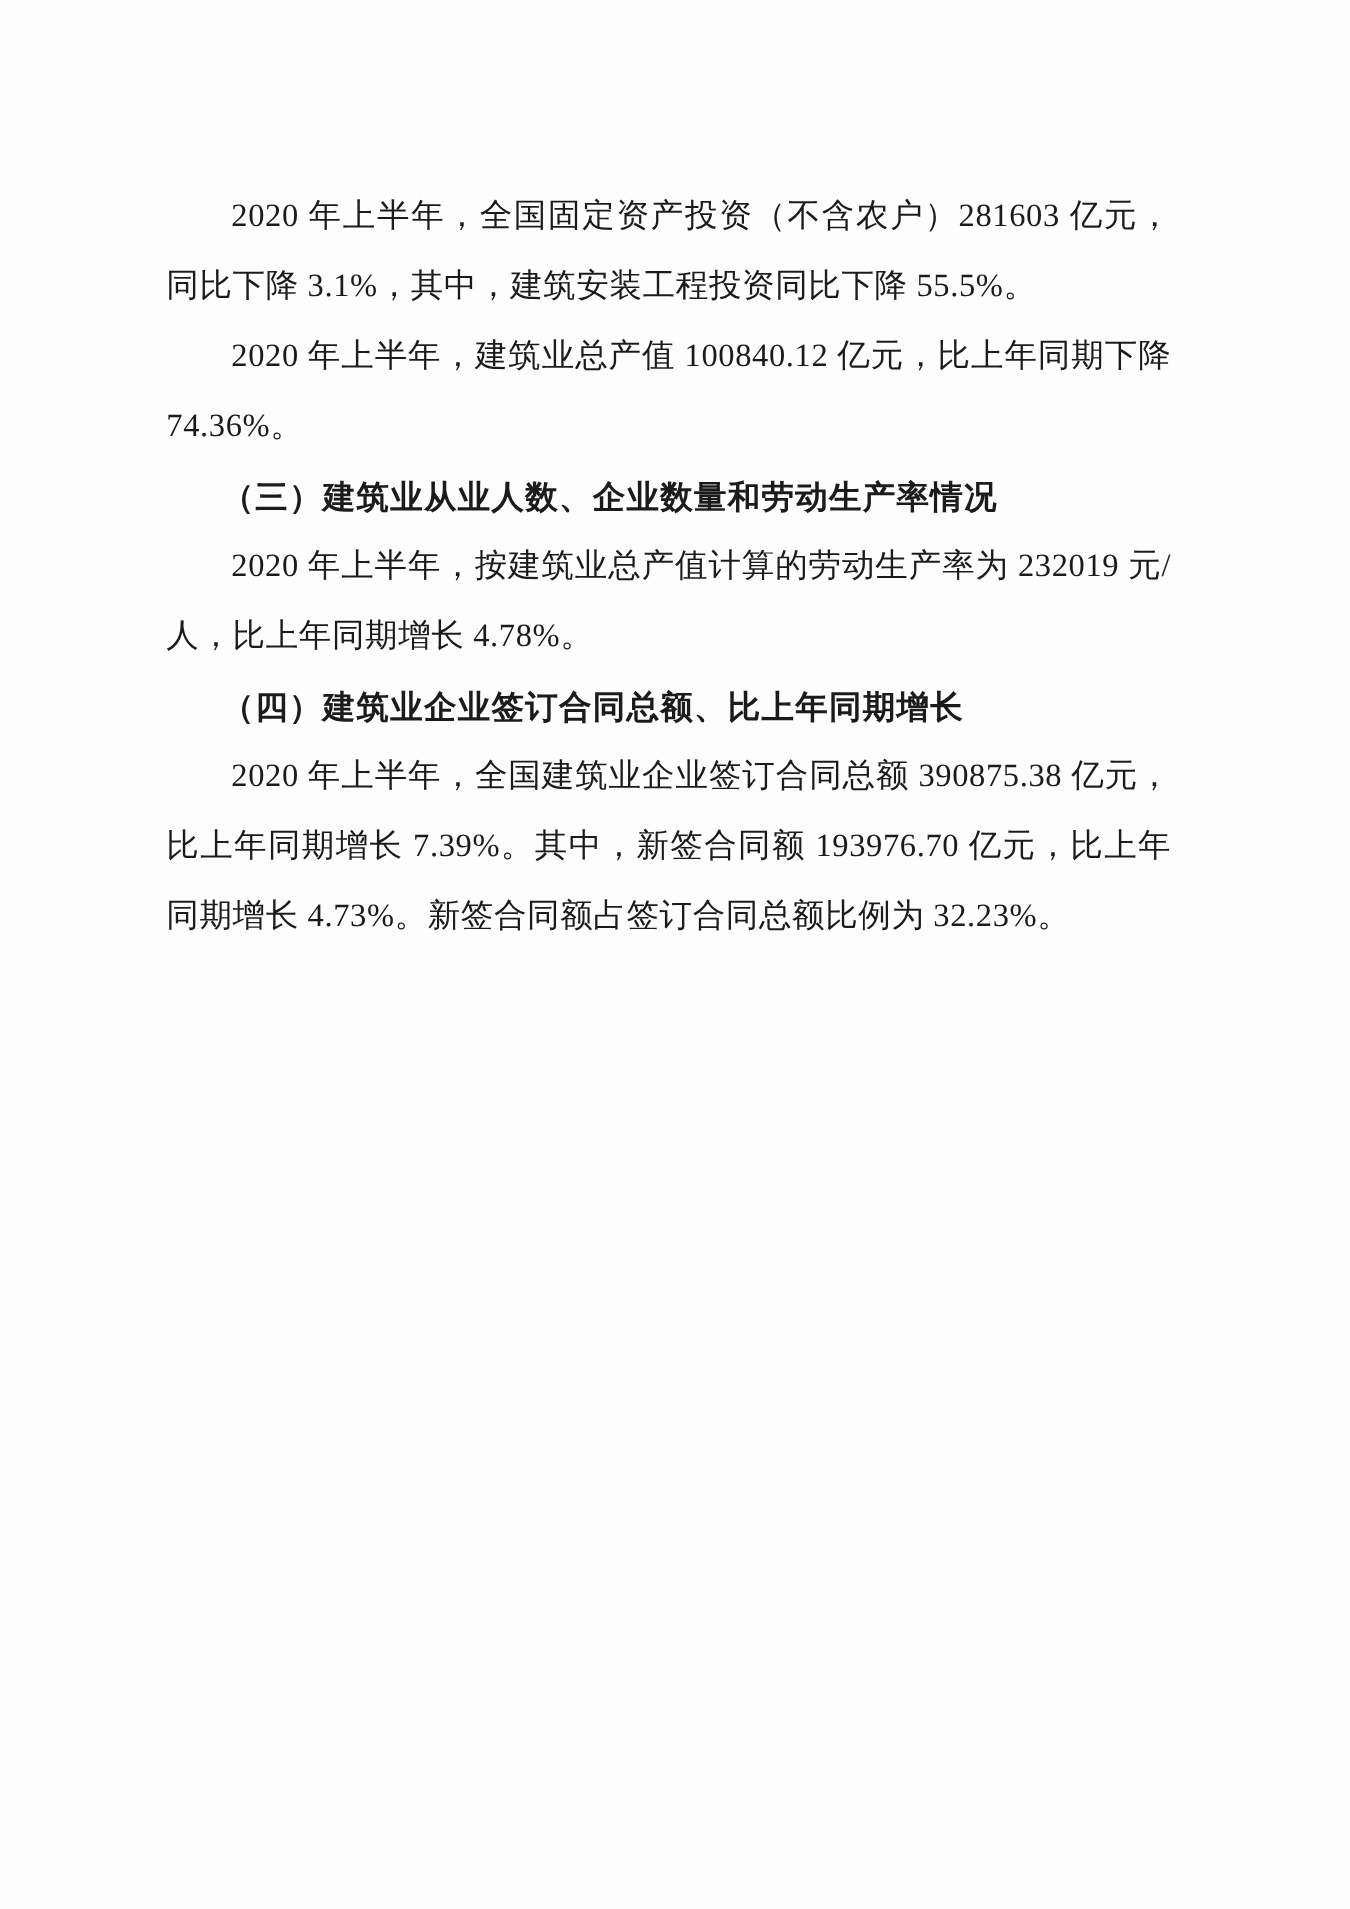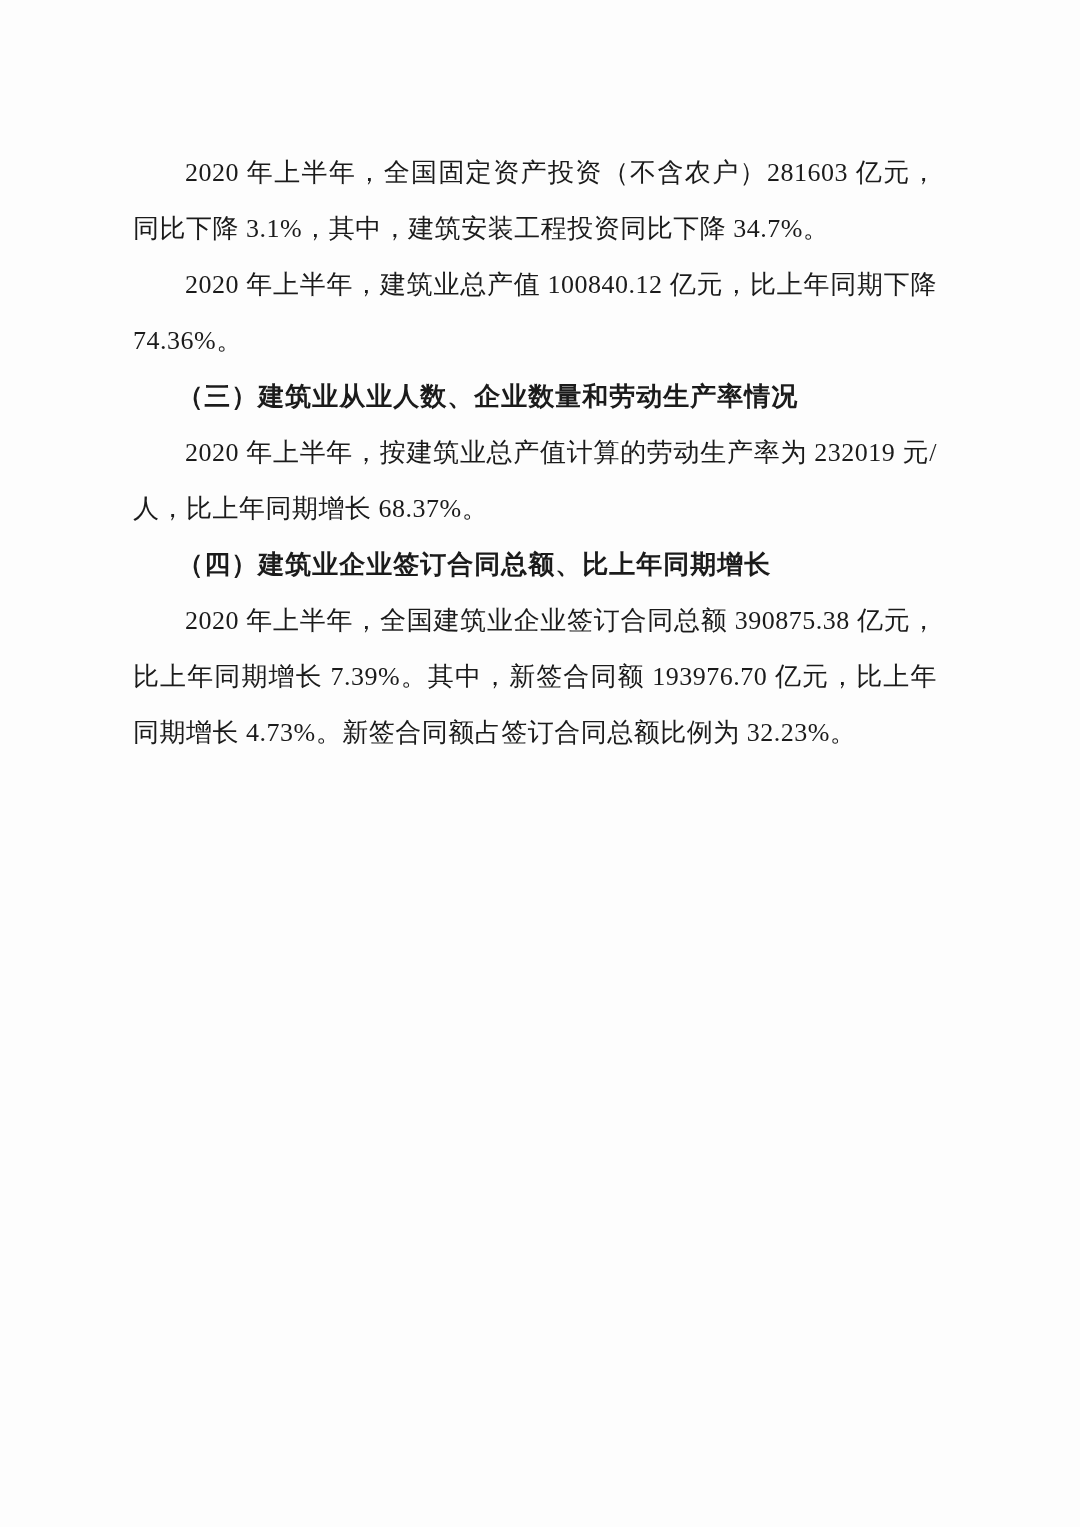--- a/index.html
+++ b/index.html
@@ -30,29 +30,29 @@
   }
   .para {
     margin: 0;
     text-indent: 2em;
   }
   .heading {
     margin: 0;
     text-indent: 1.7em;
     font-size: 26px;
     font-weight: 700;
-    font-family: Liberation Serif, serif;
+    font-family: Liberation Sans, sans-serif;
     letter-spacing: 1px;
   }
 </style>
 </head>
 <body>
 
 <div class="page">
   <div class="content">
-    <p class="para">2020 年上半年，全国固定资产投资（不含农户）281603 亿元，同比下降 3.1%，其中，建筑安装工程投资同比下降 34.7%。</p>
+    <p class="para">2020 年上半年，全国固定资产投资（不含农户）281603 亿元，同比下降 3.1%，其中，建筑安装工程投资同比下降 55.5%。</p>
     <p class="para">2020 年上半年，建筑业总产值 100840.12 亿元，比上年同期下降 74.36%。</p>
     <h3 class="heading">（三）建筑业从业人数、企业数量和劳动生产率情况</h3>
-    <p class="para">2020 年上半年，按建筑业总产值计算的劳动生产率为 232019 元/人，比上年同期增长 68.37%。</p>
+    <p class="para">2020 年上半年，按建筑业总产值计算的劳动生产率为 232019 元/人，比上年同期增长 4.78%。</p>
     <h3 class="heading">（四）建筑业企业签订合同总额、比上年同期增长</h3>
     <p class="para">2020 年上半年，全国建筑业企业签订合同总额 390875.38 亿元，比上年同期增长 7.39%。其中，新签合同额 193976.70 亿元，比上年同期增长 4.73%。新签合同额占签订合同总额比例为 32.23%。</p>
   </div>
 </div>
 
 </body></html>

